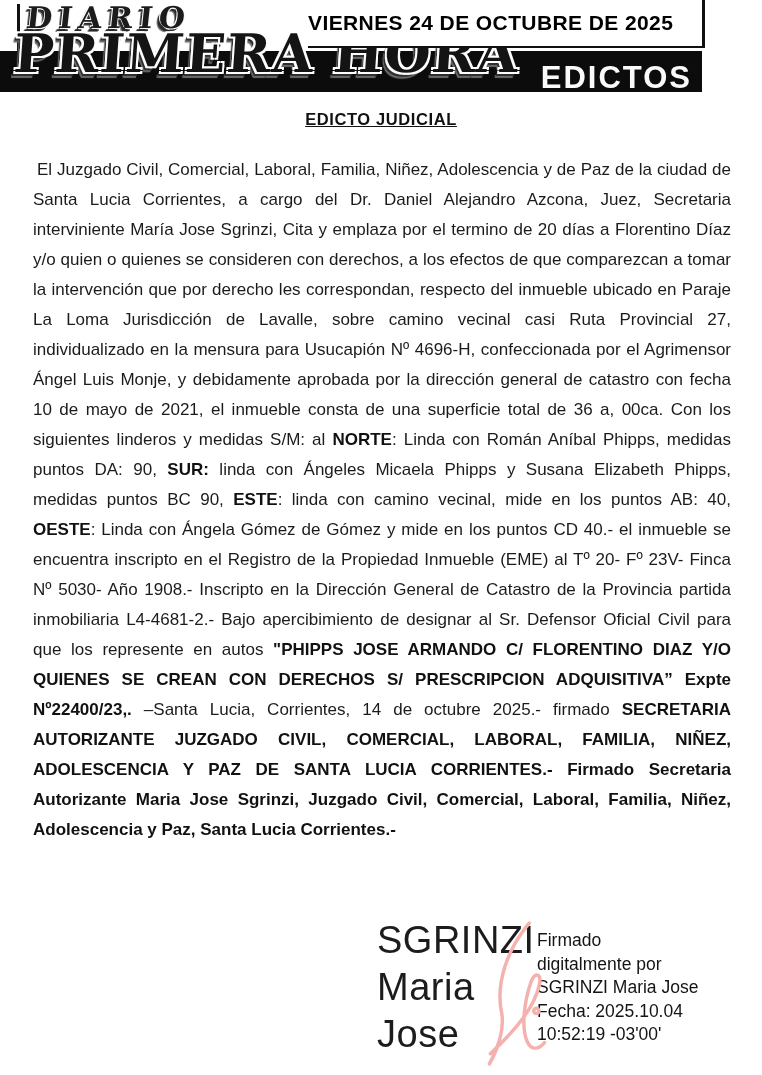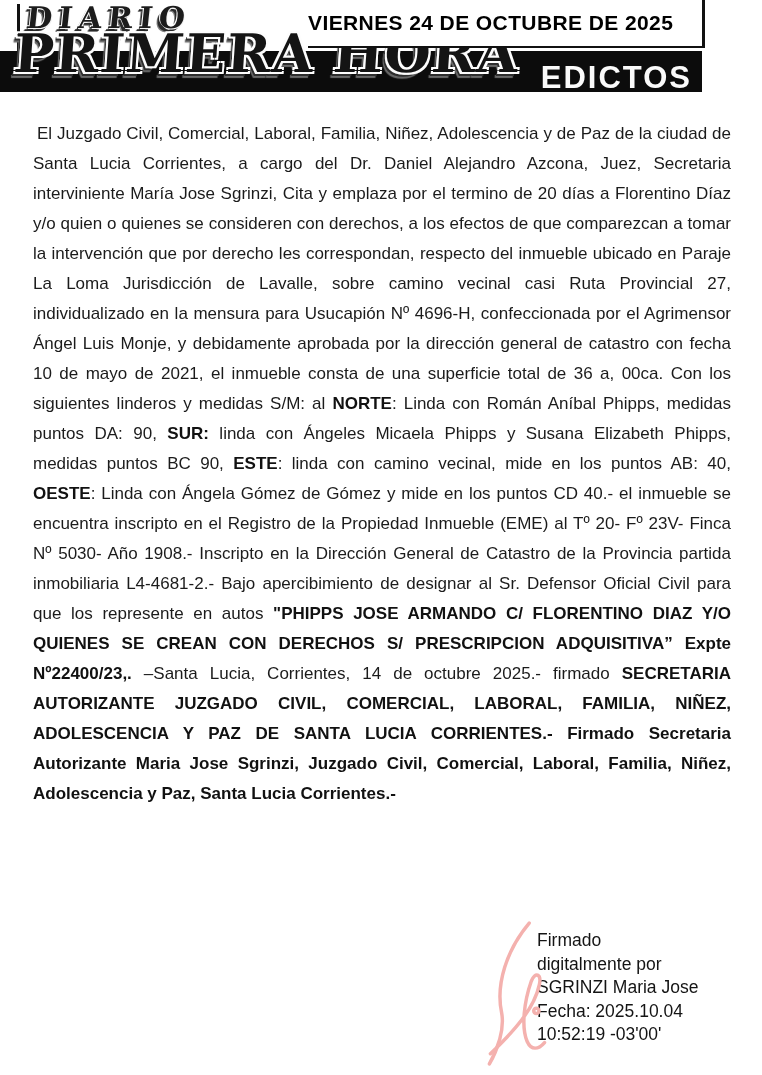--- a/index.html
+++ b/index.html
@@ -77,23 +77,27 @@
     <div class="logo-diario">DIARIO</div>
     <div class="black-bar">
       <div class="section-label">EDICTOS</div>
     </div>
     <div class="logo-main">PRIMERA HORA</div>
     <div class="date-box">
       <span class="date-text">VIERNES 24 DE OCTUBRE DE 2025</span>
     </div>
   </header>
 
+  <h1 class="doc-title">EDICTO JUDICIAL</h1>
 
   <p class="edict-body" id="edict-body"><span>El Juzgado Civil, Comercial, Laboral, Familia, Niñez, Adolescencia y de Paz de la ciudad de Santa Lucia Corrientes, a cargo del Dr. Daniel Alejandro Azcona, Juez, Secretaria interviniente María Jose Sgrinzi, Cita y emplaza por el termino de 20 días a Florentino Díaz y/o quien o quienes se consideren con derechos, a los efectos de que comparezcan a tomar la intervención que por derecho les correspondan, respecto del inmueble ubicado en Paraje La Loma Jurisdicción de Lavalle, sobre camino vecinal casi Ruta Provincial 27, individualizado en la mensura para Usucapión Nº 4696-H, confeccionada por el Agrimensor Ángel Luis Monje, y debidamente aprobada por la dirección general de catastro con fecha 10 de mayo de 2021, el inmueble consta de una superficie total de 36 a, 00ca. Con los siguientes linderos y medidas S/M: al </span><b>NORTE</b><span>: Linda con Román Aníbal Phipps, medidas puntos DA: 90, </span><b>SUR:</b><span> linda con Ángeles Micaela Phipps y Susana Elizabeth Phipps, medidas puntos BC 90, </span><b>ESTE</b><span>: linda con camino vecinal, mide en los puntos AB: 40, </span><b>OESTE</b><span>: Linda con Ángela Gómez de Gómez y mide en los puntos CD 40.- el inmueble se encuentra inscripto en el Registro de la Propiedad Inmueble (EME) al Tº 20- Fº 23V- Finca Nº 5030- Año 1908.- Inscripto en la Dirección General de Catastro de la Provincia partida inmobiliaria L4-4681-2.- Bajo apercibimiento de designar al Sr. Defensor Oficial Civil para que los represente en autos </span><b>"PHIPPS JOSE ARMANDO C/ FLORENTINO DIAZ Y/O QUIENES SE CREAN CON DERECHOS S/ PRESCRIPCION ADQUISITIVA”  Expte Nº22400/23,.</b><span> –Santa Lucia, Corrientes, 14  de octubre 2025.- firmado </span><b>SECRETARIA AUTORIZANTE JUZGADO CIVIL, COMERCIAL, LABORAL, FAMILIA, NIÑEZ, ADOLESCENCIA Y PAZ DE SANTA LUCIA CORRIENTES.- Firmado Secretaria Autorizante Maria Jose Sgrinzi, Juzgado Civil, Comercial,  Laboral, Familia, Niñez, Adolescencia y Paz, Santa Lucia Corrientes.-</b></p>
 
+  <div class="sig-name">SGRINZI
+Maria
+Jose</div>
 
   <svg class="sig-flourish" viewBox="0 0 62 142" fill="none" stroke-width="3.4" stroke-linecap="round" stroke="#f4b1ae">
     <path d="M 41 2 C 19 28, 8 62, 14 90 C 17 106, 10 126, 2 140"></path>
     <path d="M 3 130 C 26 108, 46 86, 51 62 C 53 52, 47 49, 43 59 C 36 79, 33 104, 39 118 C 43 127, 50 126, 56 119"></path>
     <circle cx="48" cy="88" r="2.6"></circle>
   </svg>
 
   <div class="sig-details">Firmado
 digitalmente por
 SGRINZI Maria Jose

